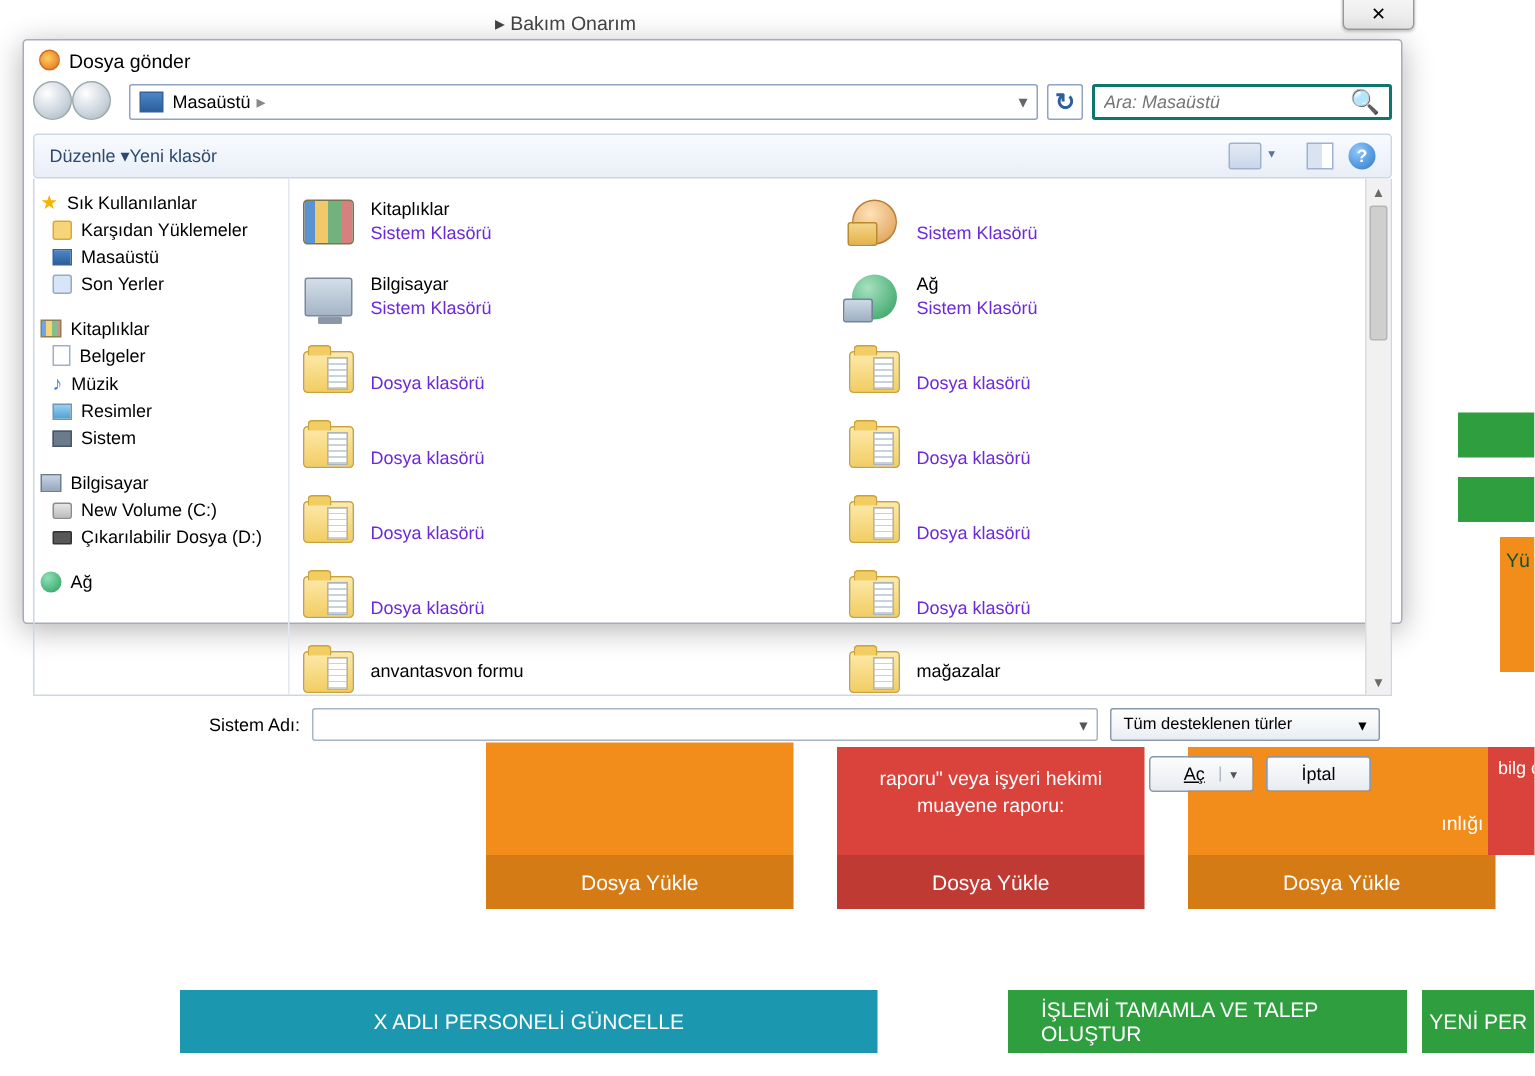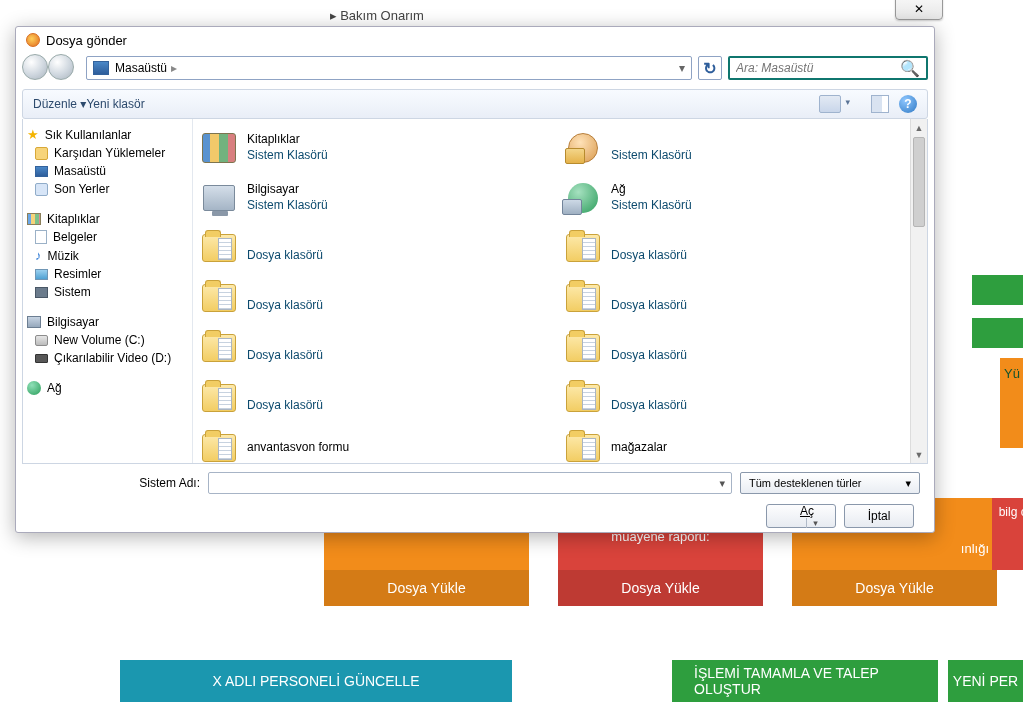--- a/index.html
+++ b/index.html
@@ -15,25 +15,25 @@
 .card2 { left: 558px; top: 498px; background: #d9433b; }
 .card2 .body { height: 72px; }
 .card3 { left: 792px; top: 498px; background: #f28c1a; }
 .card3 .body { height: 72px; display:flex;align-items:flex-end;justify-content:flex-end; padding-right:8px;}
 .card4 { left: 992px; top: 498px; width:54px; background:#d9433b;}
 .card4 .body{height:72px; font-size:12px; padding:6px 2px;}
 .green-bar1 { position:absolute; left:972px; top:275px; right:0; height:30px; background:#2e9e3e; }
 .green-bar2 { position:absolute; left:972px; top:318px; right:0; height:30px; background:#2e9e3e; }
 .orange-slab { position:absolute; left:1000px; top:358px; right:0; height:90px; background:#f28c1a; color:#14532d; padding:8px 4px; font-size:13px;}
 .btn-big { position:absolute; top:660px; height:42px; display:flex; align-items:center; justify-content:center; color:#fff; font-size:14px; padding:0 22px; }
-.btn-update { left:120px; width:392px; background:#1b97af; }
+.btn-update { left:120px; width:465px; background:#1b97af; }
 .btn-submit { left:672px; width:266px; background:#2e9e3e; }
 .btn-new { left:948px; width:75px; background:#2e9e3e; overflow:hidden; white-space:nowrap;}
 
-.dialog { position:absolute; left:15px; top:26px; width:920px; height:507px; background:#fff; border:1px solid #aab; border-radius:3px; box-shadow:0 4px 20px rgba(0,0,0,.3); }
+.dialog { position:absolute; left:15px; top:26px; width:920px; height:390px; background:#fff; border:1px solid #aab; border-radius:3px; box-shadow:0 4px 20px rgba(0,0,0,.3); }
 .titlebar { height:26px; padding:4px 10px; font-size:13px; display:flex; align-items:center; gap:6px;}
 .titlebar .fx { width:14px;height:14px;border-radius:50%;background:radial-gradient(circle at 40% 40%,#ffcf5a,#e06c1e);border:1px solid #d96c1e;}
 .close-x { position:absolute; right:22px; top:-2px; width:48px; height:22px; border:1px solid #999; border-radius:0 0 4px 4px; background:linear-gradient(#f6f6f6,#e6e6e6); font-size:12px; display:flex;align-items:center;justify-content:center; box-shadow:0 1px 2px rgba(0,0,0,.2);}
 
 .navrow { height:30px; margin:0 6px; display:flex; align-items:center; gap:6px;}
 .navballs { width:58px;height:28px;display:flex;}
 .navballs span{width:26px;height:26px;border-radius:50%;background:radial-gradient(circle at 35% 30%,#fff,#cfd7df 55%,#a9b3bd);border:1px solid #9aa;}
 .addr { flex:1; height:24px; border:1px solid #8fa3c4; border-radius:2px; display:flex; align-items:center; padding:0 6px; font-size:12px; background:#fff;}
 .addr .desk-icon{width:16px;height:14px;background:linear-gradient(#4a87c7,#2e5e9b);border:1px solid #33629c;margin-right:6px;}
 .addr .sep{margin:0 4px;color:#888;}
@@ -67,21 +67,21 @@
 .t-comp{width:14px;height:12px;background:linear-gradient(#c7d4e3,#96a8bc);border:1px solid #6c7e92;}
 .t-drive{width:13px;height:11px;background:linear-gradient(#e6e6e6,#bcbcbc);border:1px solid #8c8c8c;border-radius:2px;}
 .t-usb{width:13px;height:9px;background:#575757;border:1px solid #333;border-radius:1px;}
 .t-net{width:14px;height:14px;border-radius:50%;background:radial-gradient(circle at 35% 30%,#8fe0b8,#2a9d5a);}
 
 .files{flex:1;position:relative;overflow:hidden;}
 .files-inner{padding:6px 0 6px 6px;display:grid;grid-template-columns:1fr 1fr;column-gap:0;row-gap:4px;}
 .file-item{display:flex;align-items:center;gap:8px;height:46px;padding-right:10px;}
 .file-icon{width:40px;height:40px;display:flex;align-items:center;justify-content:center;flex-shrink:0;}
 .file-text{font-size:12px;line-height:1.3;}
-.file-text .sub{color:#0c4a6e;}
+.file-text .sub{color:#6d28d9;}
 .fi-lib{width:34px;height:30px;background:linear-gradient(90deg,#5a93d0 7px,#f2c96a 7px 16px,#72b27e 16px 25px,#d87f7f 25px);border:1px solid #7d744f;border-radius:3px;}
 .fi-user{width:30px;height:30px;border-radius:50%;background:radial-gradient(circle at 40% 30%,#ffe2b8,#d99a4d);border:1px solid #b77e3a;position:relative;}
 .fi-user::after{content:"";position:absolute;left:-4px;bottom:-2px;width:18px;height:14px;background:linear-gradient(#f3d58a,#e5b24a);border:1px solid #b78b2e;border-radius:2px;}
 .fi-comp{width:32px;height:26px;background:linear-gradient(#d4dee9,#a5b5c6);border:1px solid #7a8a9b;border-radius:2px;position:relative;}
 .fi-comp::after{content:"";position:absolute;left:8px;bottom:-6px;width:16px;height:5px;background:#8a98a8;border-radius:1px;}
 .fi-net{width:30px;height:30px;border-radius:50%;background:radial-gradient(circle at 35% 30%,#a6e1c0,#2d9d5c);position:relative;}
 .fi-net::before{content:"";position:absolute;left:-6px;bottom:-2px;width:18px;height:14px;background:linear-gradient(#cdd9e6,#9fb0c2);border:1px solid #72849a;border-radius:2px;}
 .fi-folder{width:34px;height:28px;background:linear-gradient(#fde9aa,#f2cd63);border:1px solid #caa23a;border-radius:3px;position:relative;}
 .fi-folder::before{content:"";position:absolute;left:2px;top:-5px;width:14px;height:6px;background:#f2cd63;border:1px solid #caa23a;border-bottom:none;border-radius:3px 3px 0 0;}
 .fi-folder.docs::after{content:"";position:absolute;right:3px;top:3px;width:12px;height:20px;background:repeating-linear-gradient(#fff,#fff 3px,#c7d2df 3px,#c7d2df 4px);border:1px solid #aab5c2;}
@@ -89,21 +89,21 @@
 .scroll-v .thumb{position:absolute;left:2px;right:2px;top:18px;height:90px;background:#cfcfcf;border:1px solid #b5b5b5;border-radius:2px;}
 .scroll-v .arr{position:absolute;left:0;right:0;height:17px;display:flex;align-items:center;justify-content:center;font-size:9px;color:#6b6b6b;}
 
 .footer{padding:8px 14px 10px;}
 .fn-row{display:flex;align-items:center;gap:8px;margin-bottom:10px;}
 .fn-label{width:170px;text-align:right;font-size:12px;}
 .fn-combo{flex:1;height:22px;border:1px solid #a7b4c6;border-radius:2px;background:#fff;display:flex;align-items:center;justify-content:flex-end;padding:0 6px;font-size:11px;color:#555;}
 .fn-types{width:180px;height:22px;border:1px solid #8a98ab;border-radius:2px;background:linear-gradient(#fff,#e9edf3);font-size:11px;display:flex;align-items:center;padding:0 8px;justify-content:space-between;}
 .btn-row{display:flex;justify-content:flex-end;gap:8px;padding-right:6px;}
 .win-btn{height:24px;border:1px solid #8a98ab;border-radius:3px;background:linear-gradient(#fdfdfe,#e7ebf1);font-size:12px;display:flex;align-items:center;justify-content:center;padding:0 18px;min-width:70px;}
-.win-btn.split{padding-right:6px;flex-direction:column;}
+.win-btn.split{padding-right:6px;}
 .win-btn.split .dd{margin-left:10px;border-left:1px solid #b0bac8;padding-left:6px;font-size:9px;color:#555;}
 </style>
 </head>
 <body>
 
 <div class="bg-page">
   <div class="crumb-top">
     <span>▸</span>
     <span>Bakım Onarım</span>
   </div>
@@ -218,21 +218,21 @@
         <div class="tree-item head">
             <span class="t-comp"></span>
             <span>Bilgisayar</span>
           </div>
         <div class="tree-item">
             <span class="t-drive"></span>
             <span>New Volume (C:)</span>
           </div>
         <div class="tree-item">
             <span class="t-usb"></span>
-            <span>Çıkarılabilir Video (D:)</span>
+            <span>Çıkarılabilir Dosya (D:)</span>
           </div>
       </div>
       <div class="tree-group">
         <div class="tree-item head">
             <span class="t-net"></span>
             <span>Ağ</span>
           </div>
       </div>
     </div>
 

